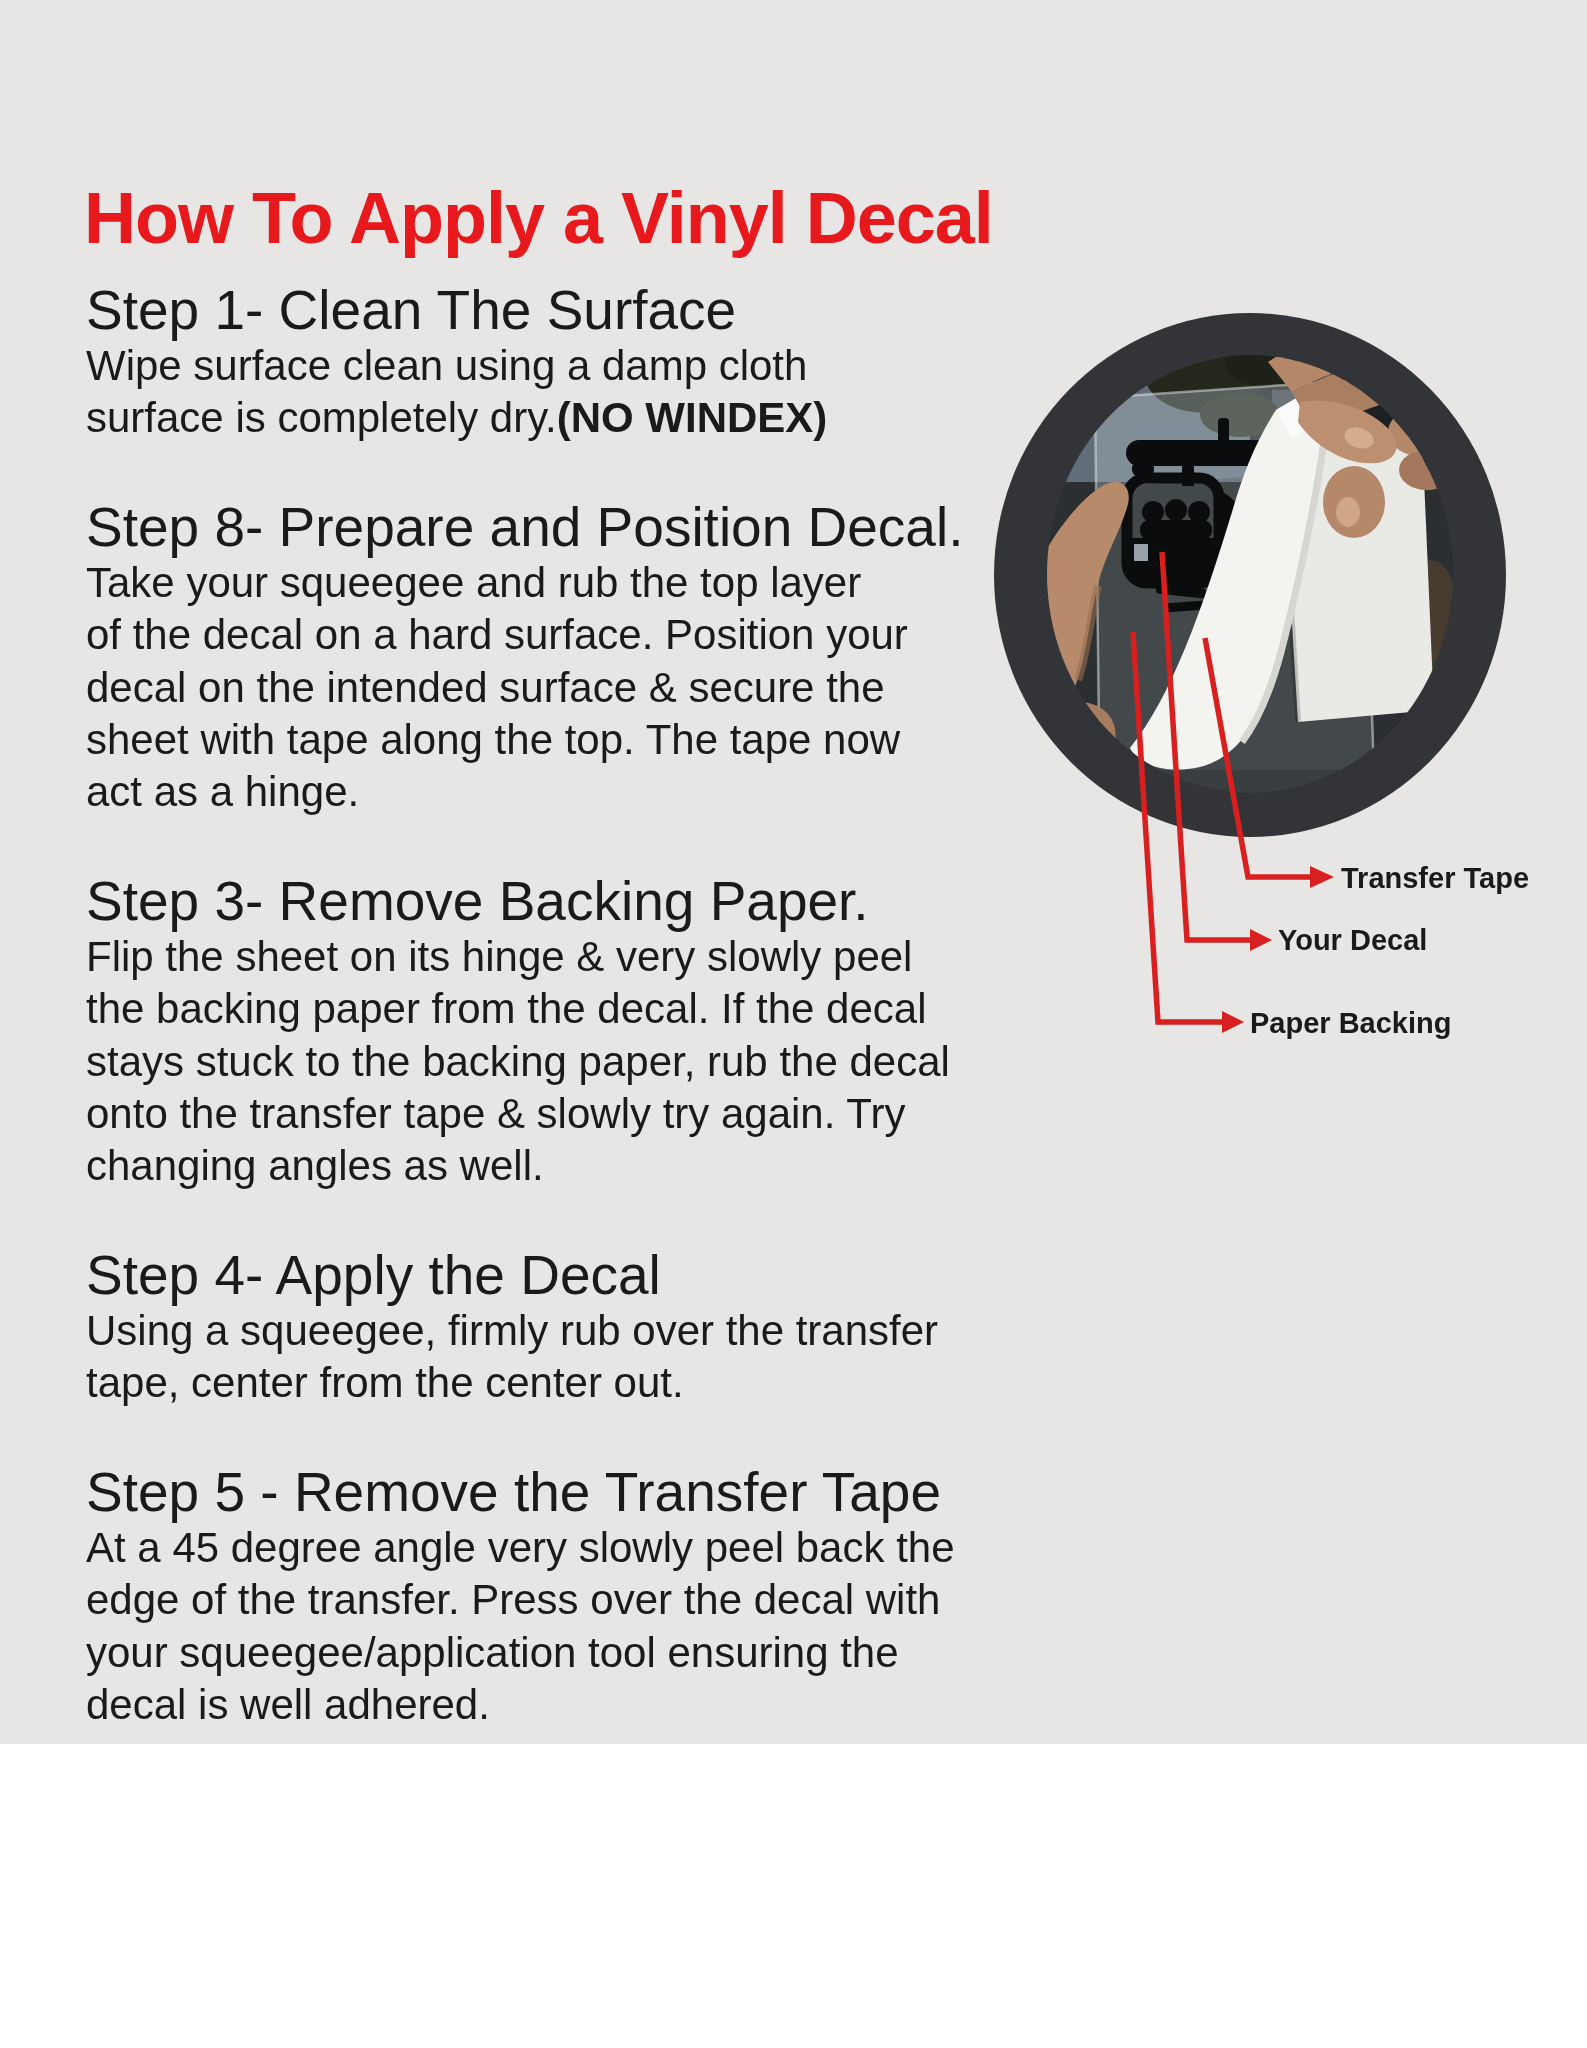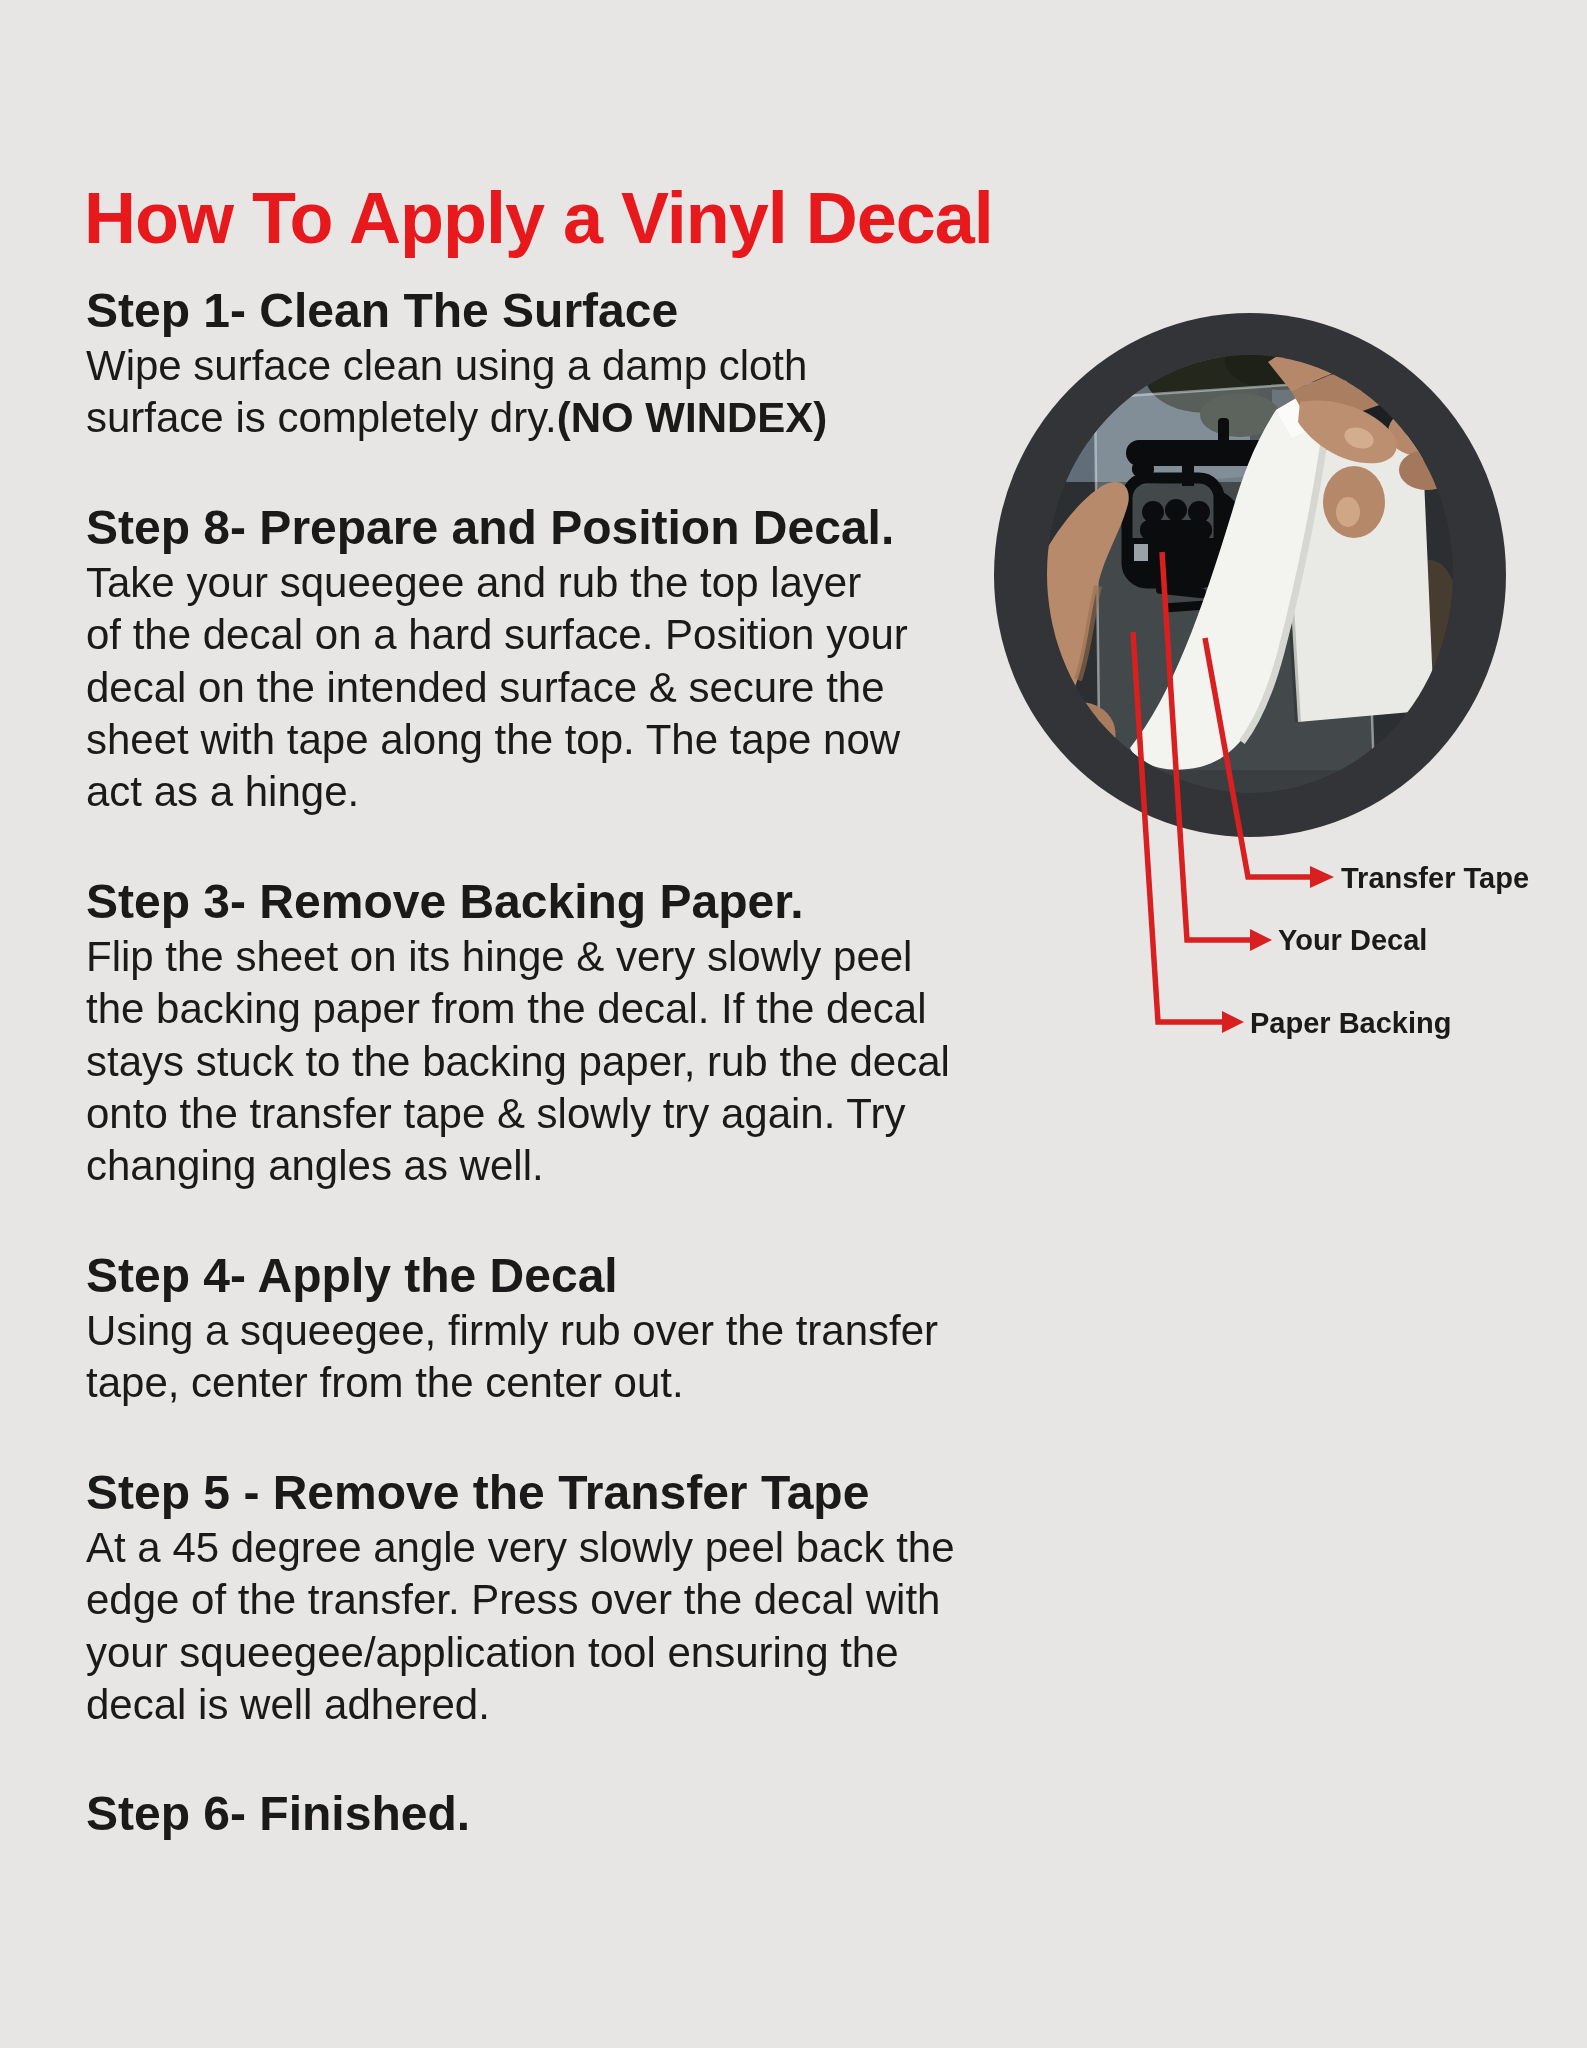--- a/index.html
+++ b/index.html
@@ -1,33 +1,33 @@
 <!DOCTYPE html>
 <html style="--background: #e7e6e4; --title: #e7191c; --text: #1a1a1a; --callout: #d7201f; --ring: #333438;"><head>
 <meta charset="utf-8">
 <style>
   :root{
     --background:#e7e6e4; --title:#e7191c; --text:#1a1a1a;
     --callout:#d7201f; --ring:#333438;
   }
   html,body{margin:0;padding:0;}
   .page{
-    position:relative; width:1587px; height:2048px;
+    position:relative; width:1587px; height:1744px;
     background:var(--background); overflow:hidden;
     font-family:"Liberation Sans", sans-serif; color:var(--text);
   }
   .title{
     position:absolute; left:84px; top:133px;
     font-size:72px; line-height:74px; font-weight:700;
     letter-spacing:-1px; color:var(--title); white-space:nowrap;
   }
   .steps{ position:absolute; left:86px; top:281px; width:1150px; }
   .step{ margin-bottom:53px; }
   .step-heading{
-    font-size:48px; line-height:59px; font-weight:700;
+    font-size:55px; line-height:59px; font-weight:400;
     color:var(--text); white-space:nowrap;
   }
   .step-line{
     font-size:42px; line-height:52.4px; color:var(--text); white-space:nowrap;
   }
   .step-line b{ font-weight:700;margin-top:41px; }
   .figure{ position:absolute; left:950px; top:250px; }
   .callout-line{ stroke:var(--callout); stroke-width:5.5; fill:none; }
   .callout-arrow{ fill:var(--callout); }
   .callout-label{

